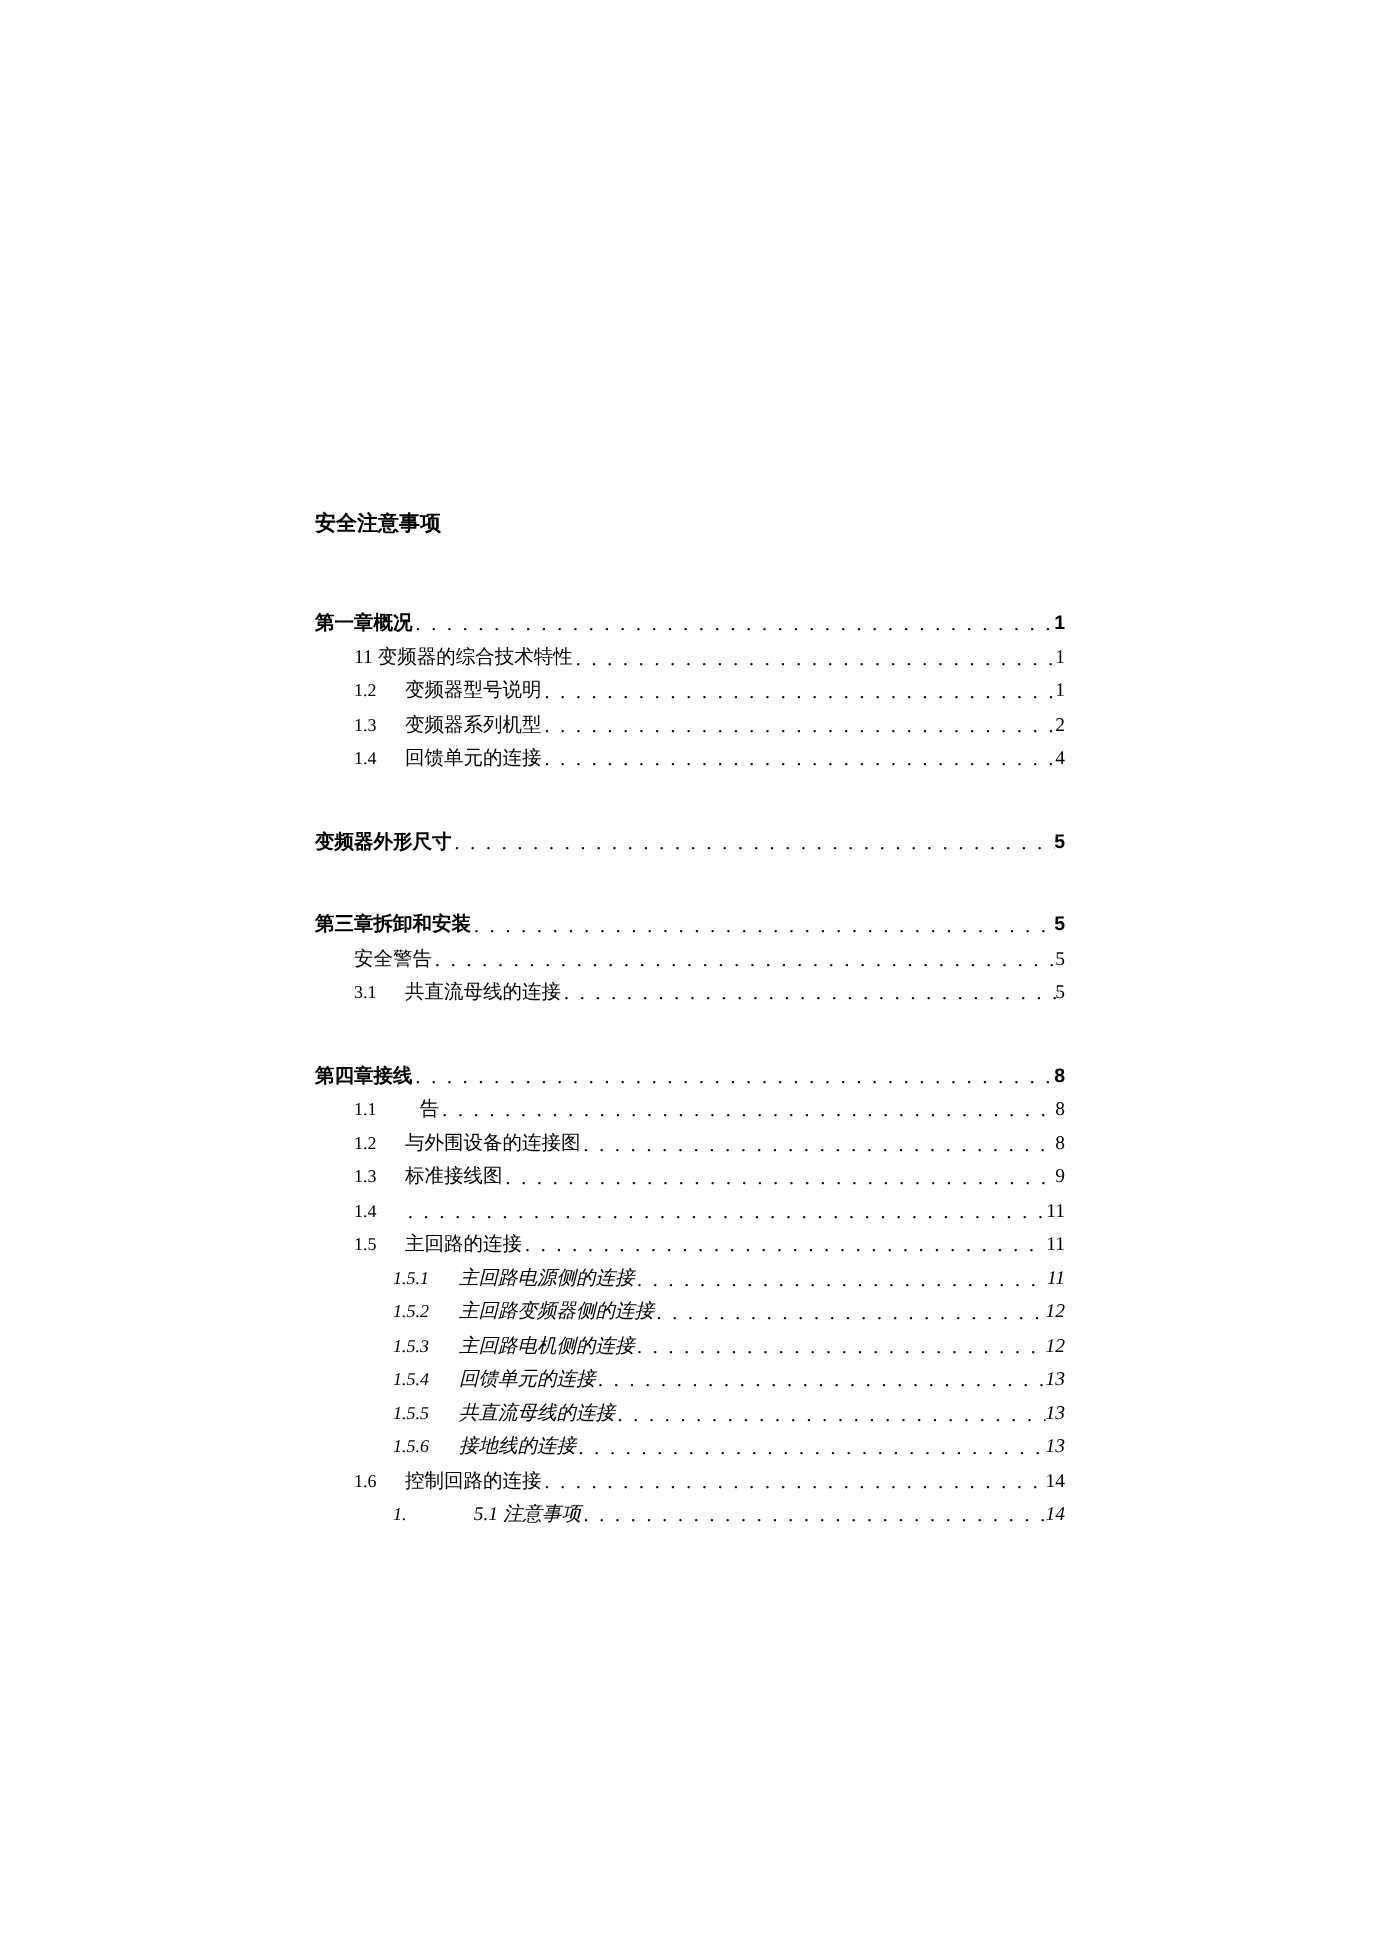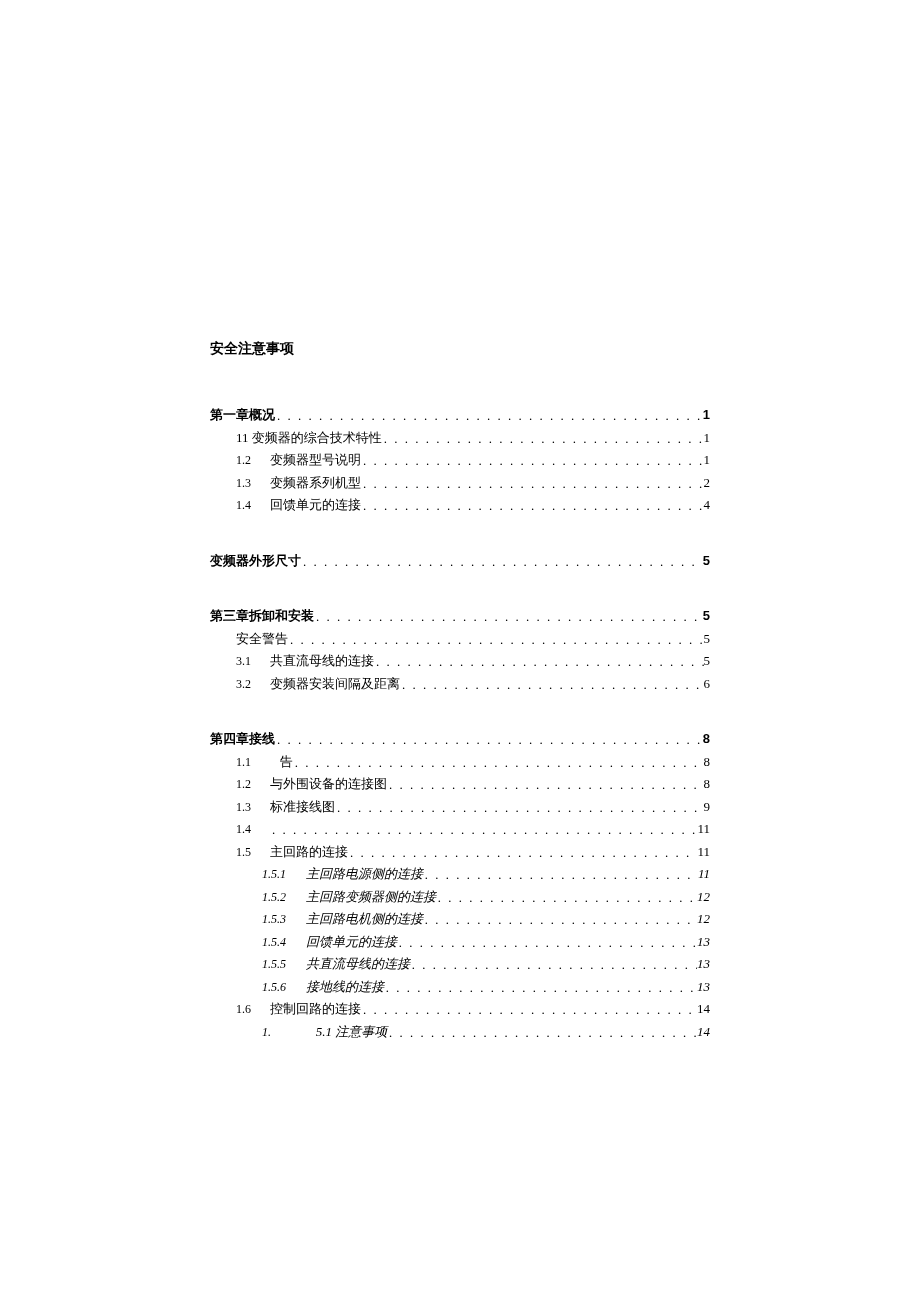--- a/index.html
+++ b/index.html
@@ -126,26 +126,20 @@
           <span class="text">安全警告</span>
           <span class="dots"></span>
           <span class="pageno">5</span>
         </div>
         <div class="entry indent1">
           <span class="num">3.1</span>
           <span class="text">共直流母线的连接</span>
           <span class="dots"></span>
           <span class="pageno">5</span>
         </div>
-        <div class="entry indent1">
-          <span class="num">3.2</span>
-          <span class="text">变频器安装间隔及距离</span>
-          <span class="dots"></span>
-          <span class="pageno">6</span>
-        </div>
       </div>
       <div class="chapter">
         <div class="ch-head bold">
           <span class="ch-title">第四章接线</span>
           <span class="dots"></span>
           <span class="pageno">8</span>
         </div>
         <div class="entry indent1">
           <span class="num">1.1</span>
           <span>&nbsp;&nbsp;&nbsp;</span>

